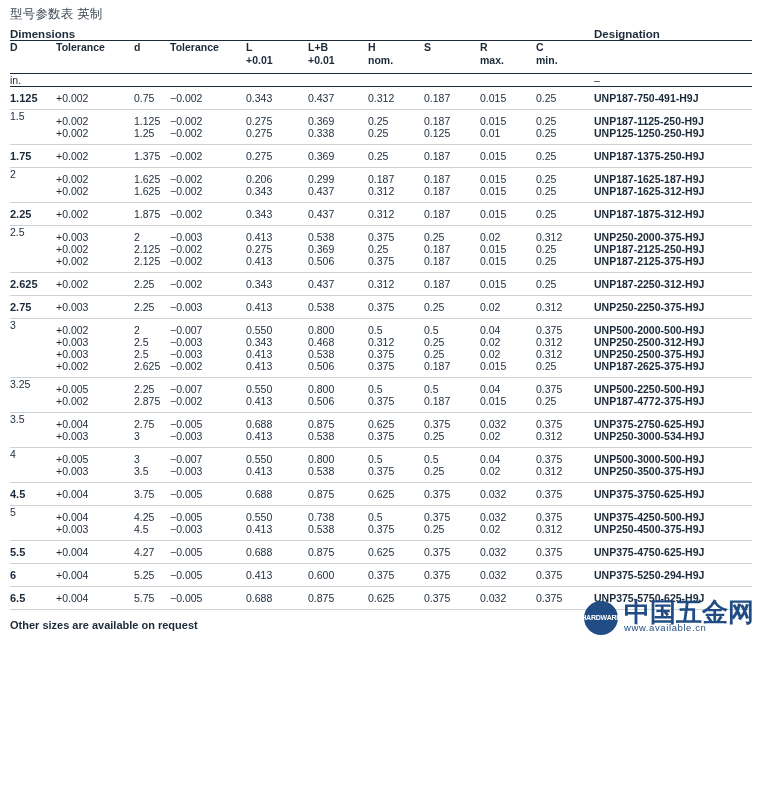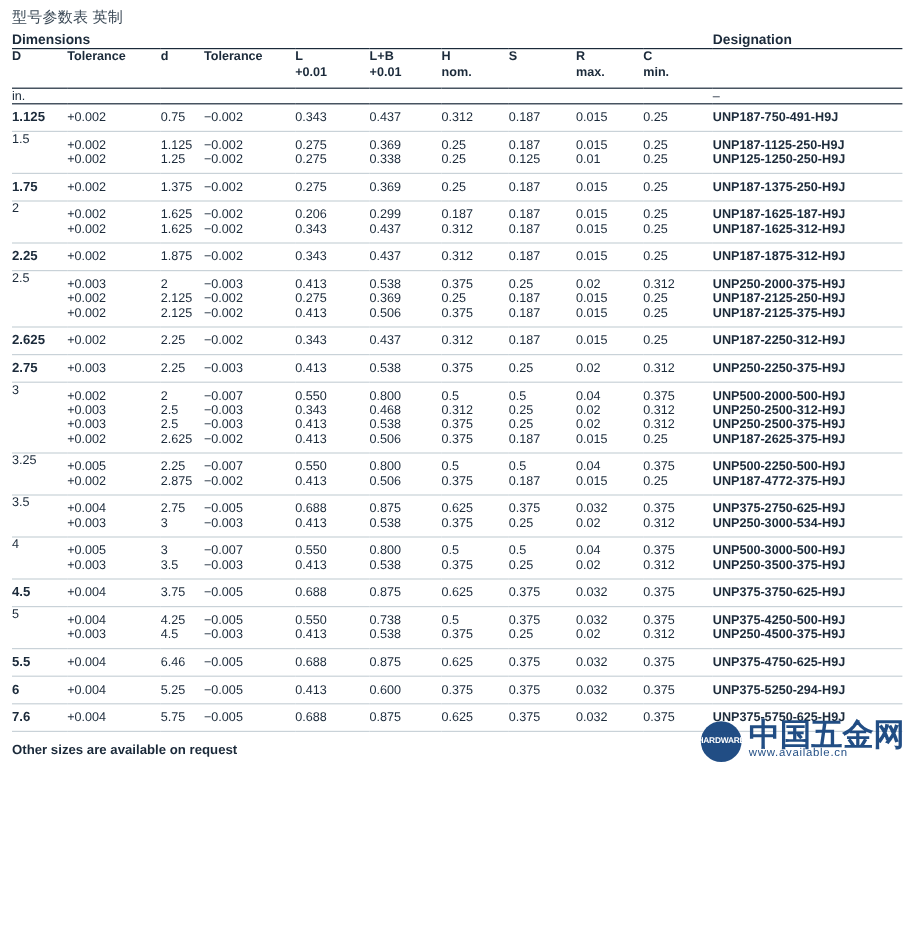--- a/index.html
+++ b/index.html
@@ -504,21 +504,21 @@
           <td style="padding-bottom: 5px;">0.538</td>
           <td style="padding-bottom: 5px;">0.375</td>
           <td style="padding-bottom: 5px;">0.25</td>
           <td style="padding-bottom: 5px;">0.02</td>
           <td style="padding-bottom: 5px;">0.312</td>
           <td class="desig" style="padding-bottom: 5px;">UNP250-4500-375-H9J</td>
         </tr>
         <tr class="grp">
           <td rowspan="1" class="sizecell">5.5</td>
           <td style="padding-top: 5px; padding-bottom: 5px;">+0.004</td>
-          <td style="padding-top: 5px; padding-bottom: 5px;">6.46</td>
+          <td style="padding-top: 5px; padding-bottom: 5px;">4.27</td>
           <td style="padding-top: 5px; padding-bottom: 5px;">−0.005</td>
           <td style="padding-top: 5px; padding-bottom: 5px;">0.688</td>
           <td style="padding-top: 5px; padding-bottom: 5px;">0.875</td>
           <td style="padding-top: 5px; padding-bottom: 5px;">0.625</td>
           <td style="padding-top: 5px; padding-bottom: 5px;">0.375</td>
           <td style="padding-top: 5px; padding-bottom: 5px;">0.032</td>
           <td style="padding-top: 5px; padding-bottom: 5px;">0.375</td>
           <td class="desig" style="padding-top: 5px; padding-bottom: 5px;">UNP375-4750-625-H9J</td>
         </tr>
         <tr class="grp">
@@ -528,21 +528,21 @@
           <td style="padding-top: 5px; padding-bottom: 5px;">−0.005</td>
           <td style="padding-top: 5px; padding-bottom: 5px;">0.413</td>
           <td style="padding-top: 5px; padding-bottom: 5px;">0.600</td>
           <td style="padding-top: 5px; padding-bottom: 5px;">0.375</td>
           <td style="padding-top: 5px; padding-bottom: 5px;">0.375</td>
           <td style="padding-top: 5px; padding-bottom: 5px;">0.032</td>
           <td style="padding-top: 5px; padding-bottom: 5px;">0.375</td>
           <td class="desig" style="padding-top: 5px; padding-bottom: 5px;">UNP375-5250-294-H9J</td>
         </tr>
         <tr class="grp">
-          <td rowspan="1" class="sizecell">7.6</td>
+          <td rowspan="1" class="sizecell">6.5</td>
           <td style="padding-top: 5px; padding-bottom: 5px;">+0.004</td>
           <td style="padding-top: 5px; padding-bottom: 5px;">5.75</td>
           <td style="padding-top: 5px; padding-bottom: 5px;">−0.005</td>
           <td style="padding-top: 5px; padding-bottom: 5px;">0.688</td>
           <td style="padding-top: 5px; padding-bottom: 5px;">0.875</td>
           <td style="padding-top: 5px; padding-bottom: 5px;">0.625</td>
           <td style="padding-top: 5px; padding-bottom: 5px;">0.375</td>
           <td style="padding-top: 5px; padding-bottom: 5px;">0.032</td>
           <td style="padding-top: 5px; padding-bottom: 5px;">0.375</td>
           <td class="desig" style="padding-top: 5px; padding-bottom: 5px;">UNP375-5750-625-H9J</td>

